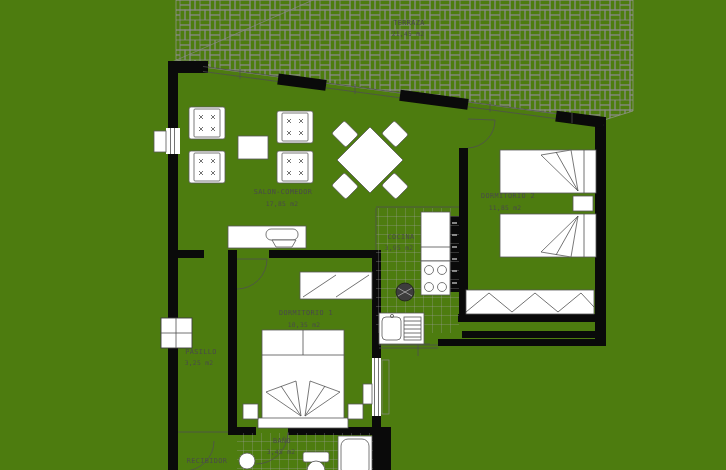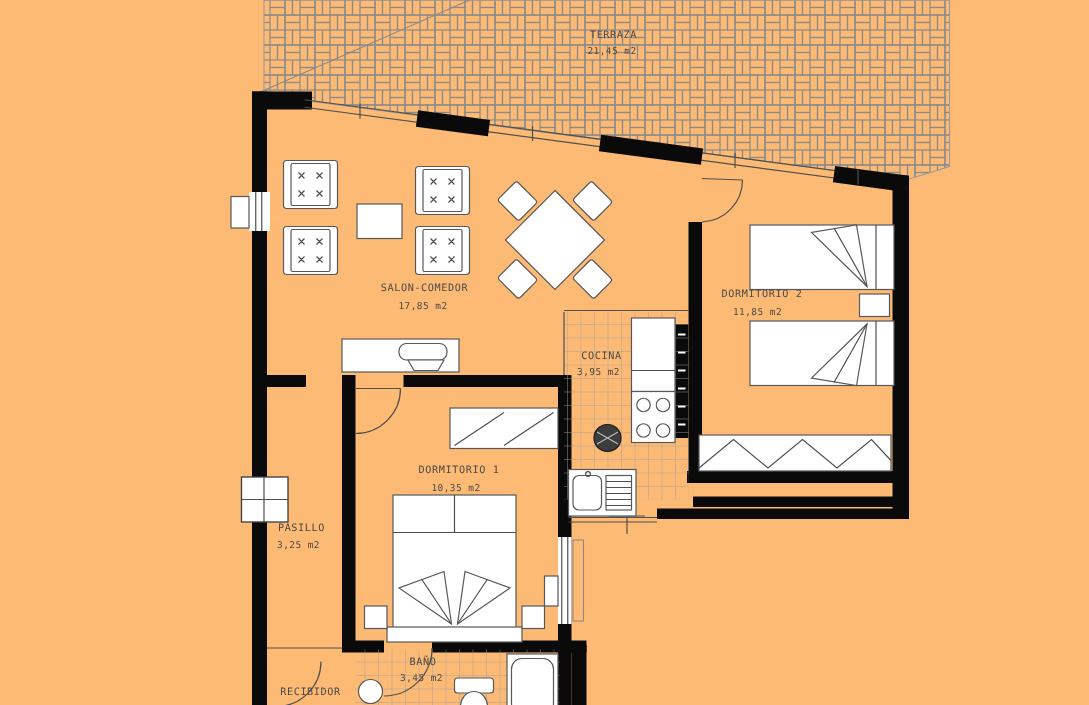--- a/index.html
+++ b/index.html
@@ -1,16 +1,16 @@
 <!DOCTYPE html>
 <html><head>
 <meta charset="utf-8">
 <style>
   html,body{margin:0;padding:0;background:#ffffff;}
-  #stage{position:relative;width:726px;height:470px;background:#fdba74;overflow:hidden;
+  #stage{position:relative;width:726px;height:470px;background:#4d7c0f;overflow:hidden;
          font-family:"DejaVu Sans", sans-serif;}
   svg{position:absolute;left:0;top:0;}
   text{font-family:"DejaVu Sans Mono","Liberation Mono",monospace;fill:#4a4a4a;}
   .rn{font-size:6.8px;letter-spacing:.4px;}
   .ra{font-size:6.3px;letter-spacing:.3px;}
   .wall{fill:#0a0a0a;stroke:none;}
   .thin{stroke:#4f4f4f;stroke-width:.8;fill:none;}
   .lite{stroke:#8a8a8a;stroke-width:.7;fill:none;}
   .furn{stroke:#585858;stroke-width:.8;fill:#ffffff;}
   .chunk{stroke:#0a0a0a;stroke-width:11;stroke-linecap:butt;}

